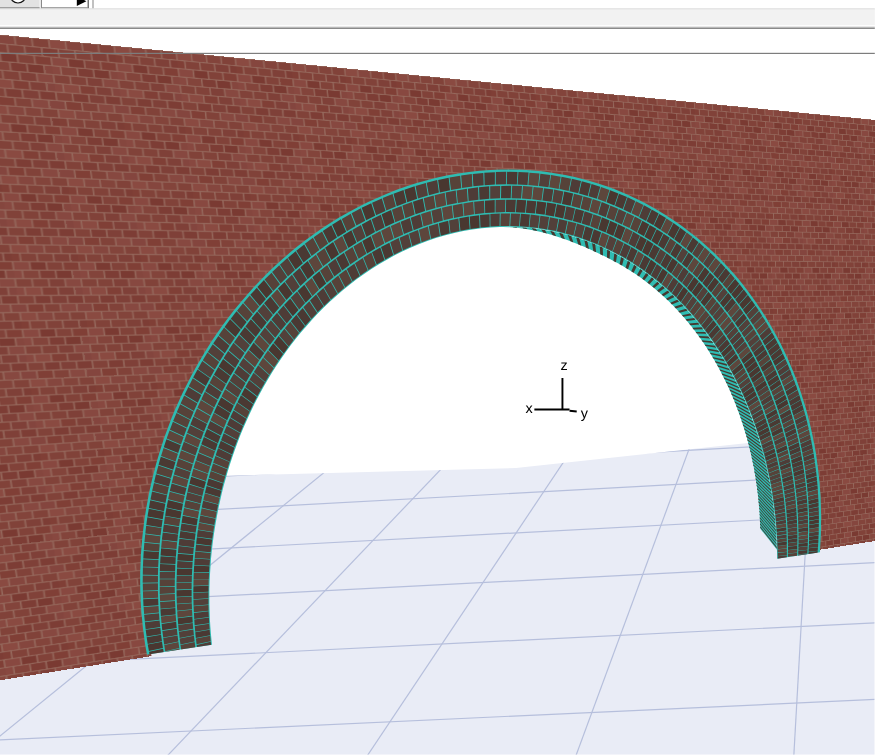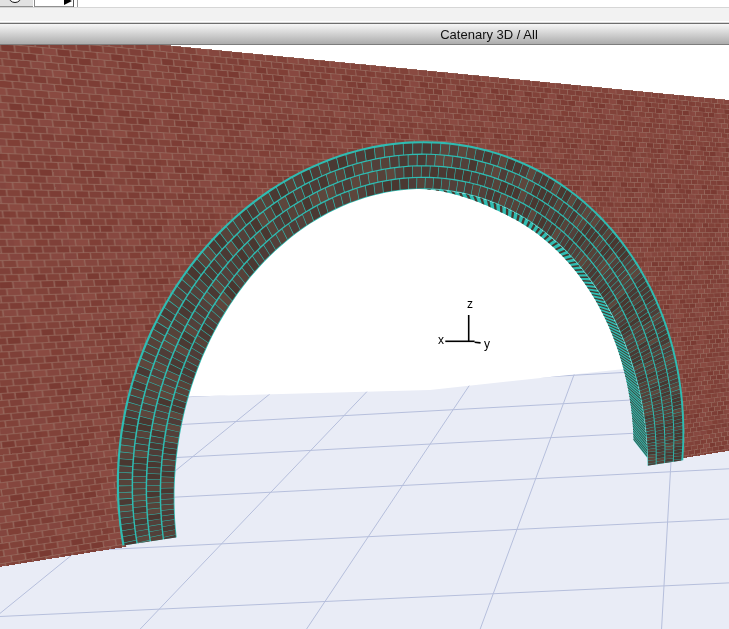--- a/index.html
+++ b/index.html
@@ -855,17 +855,14 @@
  <div style="position:absolute;left:8px;top:-11px;width:12px;height:12px;border:1.6px solid #111;border-radius:50%;background:#fff"></div>
  <div style="position:absolute;left:33.5px;top:0;width:1px;height:6.5px;background:#8a8a8a"></div>
  <div style="position:absolute;left:34.5px;top:0;width:38px;height:5.5px;background:#fff;border-bottom:1px solid #909090"></div>
  <div style="position:absolute;left:64px;top:-3px;width:0;height:0;border-left:8px solid #000;border-top:4px solid transparent;border-bottom:4px solid transparent"></div>
  <div style="position:absolute;left:72.5px;top:0;width:1px;height:6.5px;background:#555"></div>
  <div style="position:absolute;left:76.5px;top:0;width:1px;height:6.5px;background:#999"></div>
  <div style="position:absolute;left:0;top:7.2px;width:729px;height:1px;background:#d6d6d6"></div>
  <div style="position:absolute;left:0;top:8.2px;width:729px;height:13.3px;background:#f2f2f2"></div>
  <div style="position:absolute;left:0;top:21.5px;width:729px;height:1px;background:#d8d8d8"></div>
  <div style="position:absolute;left:0;top:22.5px;width:729px;height:1.2px;background:#6e6e6e"></div>
- <div style="position:absolute;left:0;top:23.7px;width:729px;height:20.3px;background:linear-gradient(#f7f7f7,#acacac)">
-   <span style="position:absolute;left:489px;top:3.5px;transform:translateX(-50%);font:13px 'Liberation Sans',sans-serif;color:#111;white-space:nowrap">Catenary 3D / All</span>
- </div>
  <div style="position:absolute;left:0;top:44px;width:729px;height:1.3px;background:#7d7d7d"></div>
 </div>
 </div>
 </body></html>

